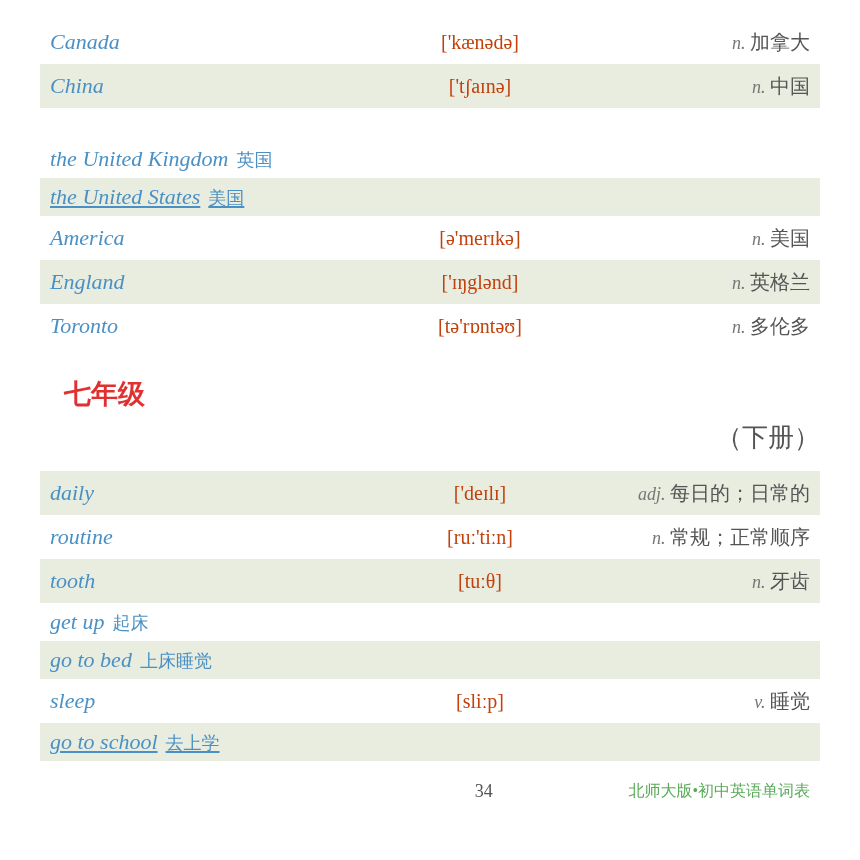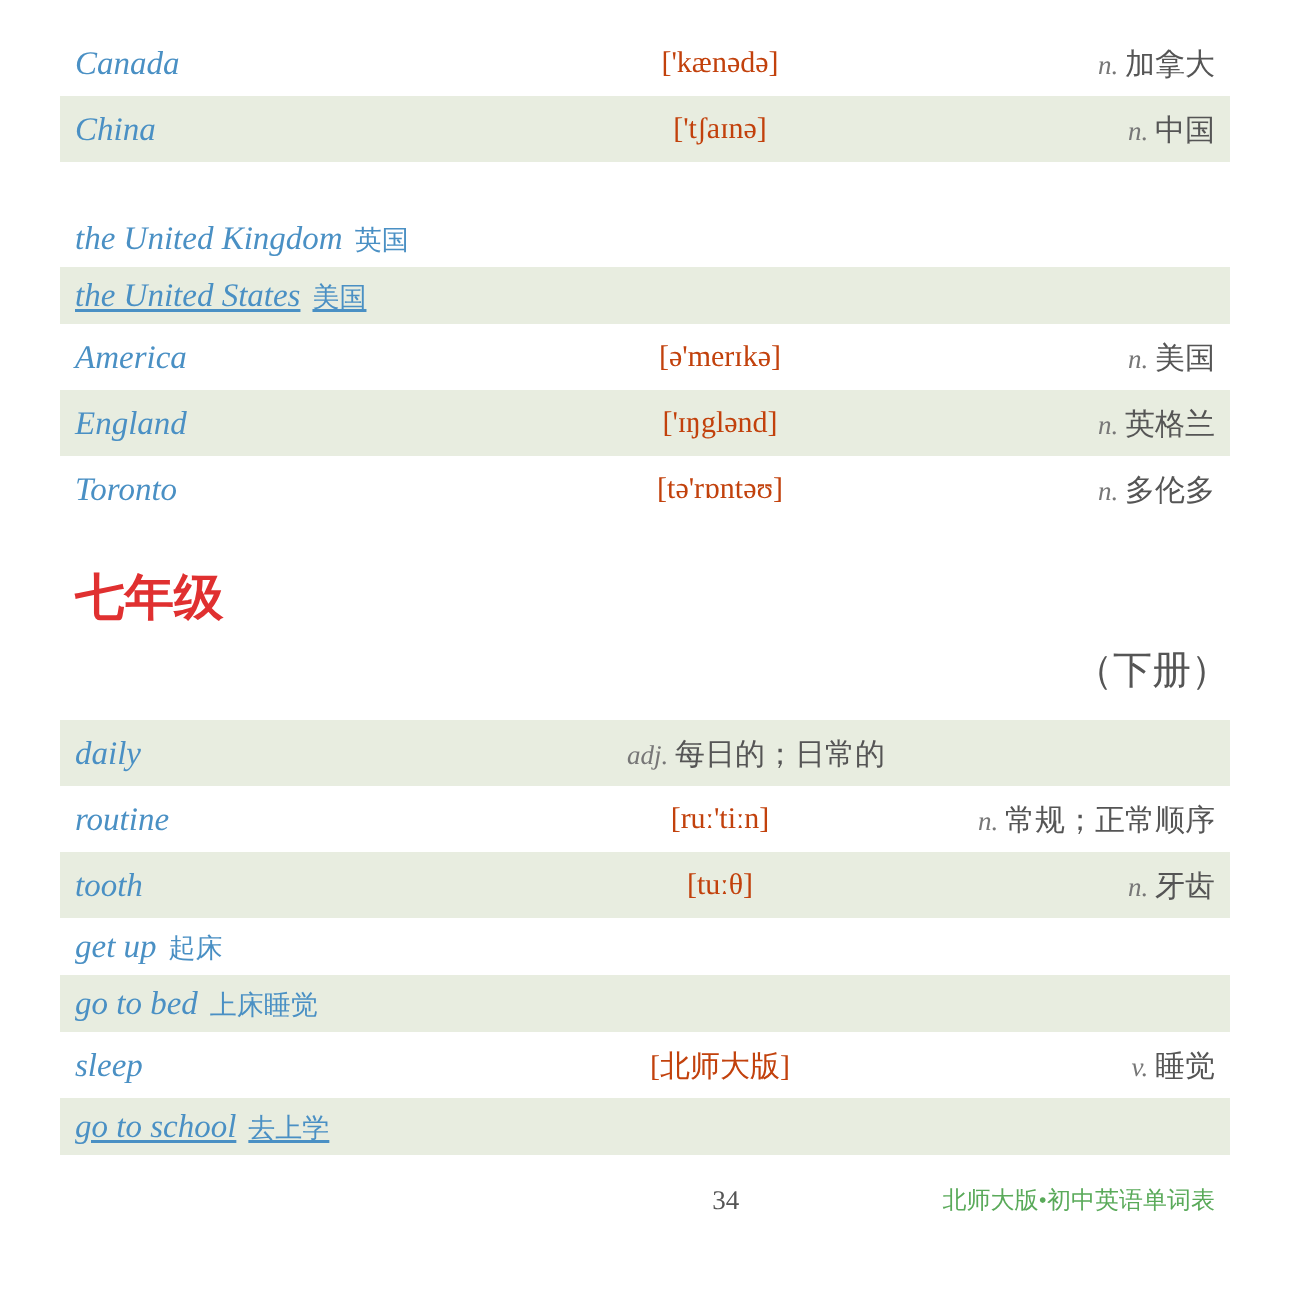--- a/index.html
+++ b/index.html
@@ -54,24 +54,24 @@
     }
 
     .chinese-inline {
       font-size: 18px;
       color: #4a90c4;
       margin-left: 8px;
       font-style: normal;
     }
 
     .section-title {
-      font-size: 33px;
+      font-size: 27px;
       color: #e03030;
       font-weight: bold;
-      margin: 28px 0 8px 10px;
+      margin: 28px 0 8px 24px;
       font-family: "SimHei", "STHeiti", sans-serif;
     }
 
     .sub-title {
       font-size: 26px;
       color: #555;
       text-align: right;
       margin: 8px 0 16px 0;
     }
 
@@ -137,41 +137,42 @@
 
 <div>
   <div class="section-title">七年级</div>
   <div class="sub-title">（下册）</div>
 </div>
 
 <div>
   <div id="rows-container-2">
       <div class="vocab-row shaded">
         <span class="word-col">daily</span>
+        <span class="phonetic-col">['deɪlɪ]</span>
         <div class="meaning-col"><span class="pos">adj. </span>每日的；日常的</div>
       </div>
       <div class="vocab-row">
         <span class="word-col">routine</span>
         <span class="phonetic-col">[ruː'tiːn]</span>
         <div class="meaning-col"><span class="pos">n. </span>常规；正常顺序</div>
       </div>
       <div class="vocab-row shaded">
         <span class="word-col">tooth</span>
         <span class="phonetic-col">[tuːθ]</span>
         <div class="meaning-col"><span class="pos">n. </span>牙齿</div>
       </div>
       <div class="vocab-row phrase-row">
         <span class="word-col" style="font-size: 22px;">get up<span class="chinese-inline">起床</span></span>
       </div>
       <div class="vocab-row shaded phrase-row">
         <span class="word-col" style="font-size: 22px;">go to bed<span class="chinese-inline">上床睡觉</span></span>
       </div>
       <div class="vocab-row">
         <span class="word-col">sleep</span>
-        <span class="phonetic-col">[北师大版]</span>
+        <span class="phonetic-col">[sliːp]</span>
         <div class="meaning-col"><span class="pos">v. </span>睡觉</div>
       </div>
       <div class="vocab-row shaded phrase-row">
         <span class="word-col" style="font-size: 22px; text-decoration: underline;">go to school<span class="chinese-inline">去上学</span></span>
       </div>
     </div>
 </div>
 
 <div class="footer">
   <div style="flex:1"></div>

